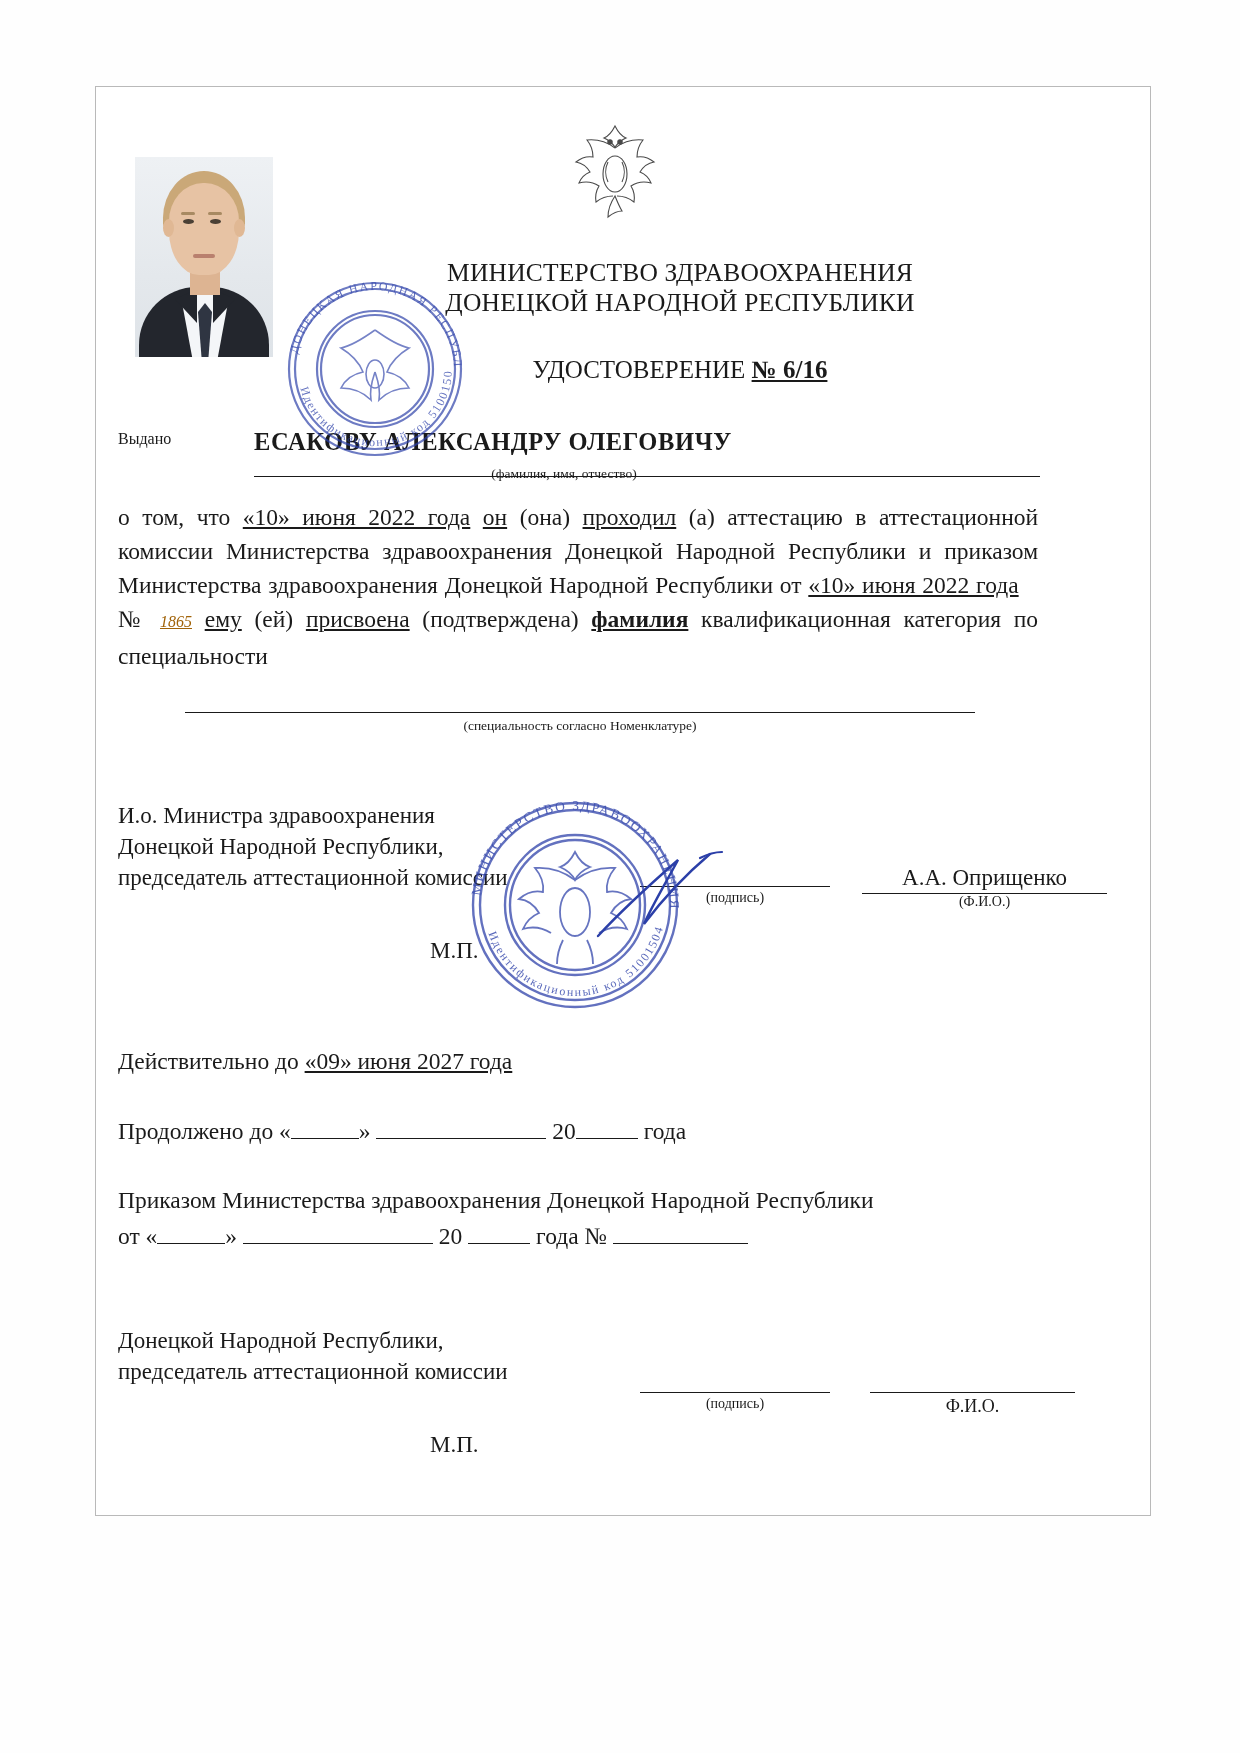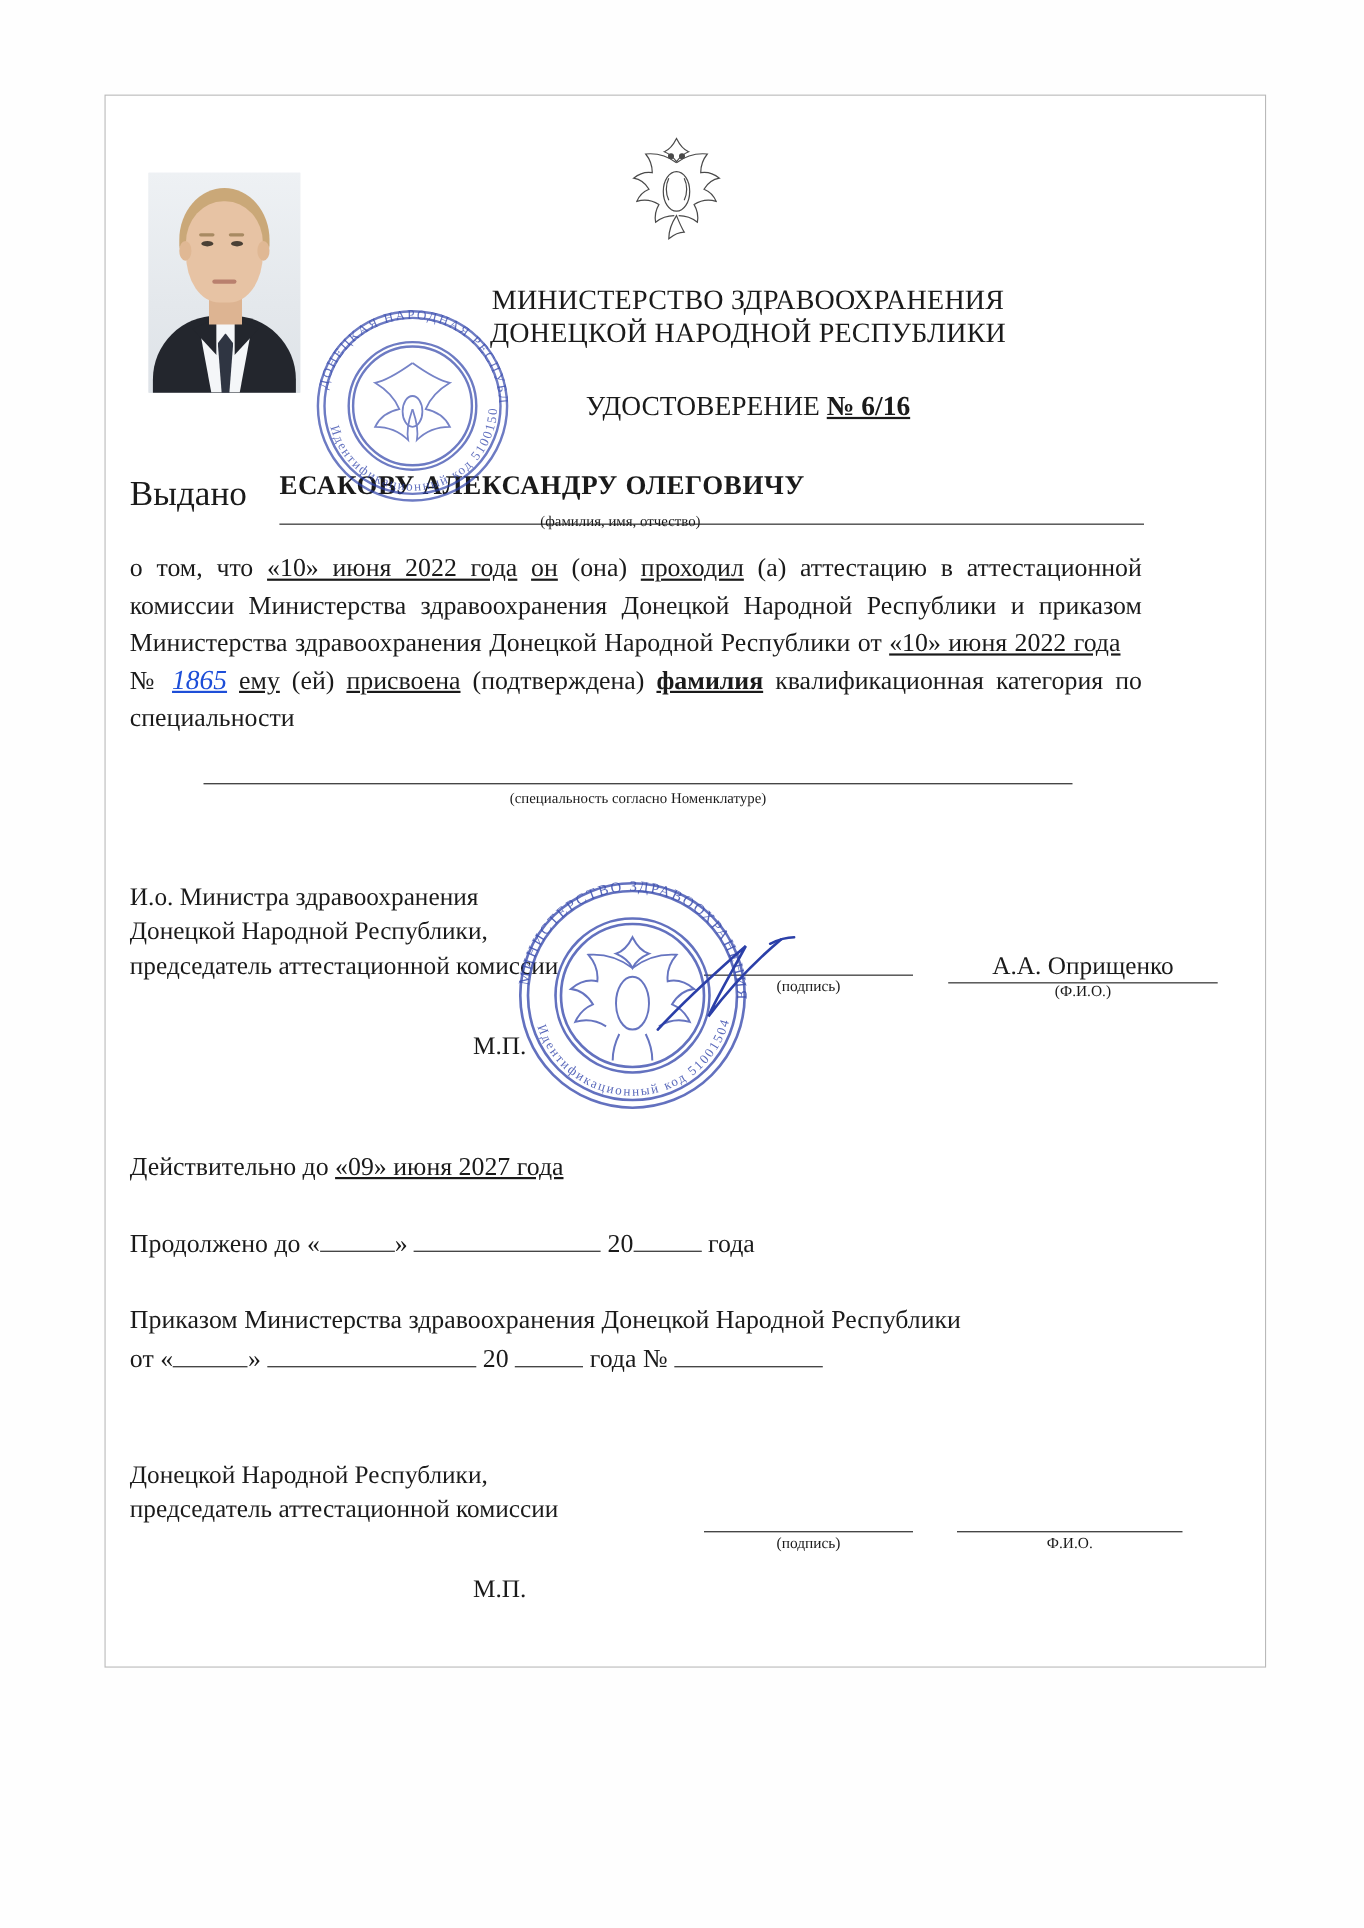--- a/index.html
+++ b/index.html
@@ -167,21 +167,21 @@
   .issued-row {
     position: absolute;
     left: 118px;
     top: 430px;
     width: 920px;
     height: 34px;
   }
   .issued-label {
     position: absolute;
     left: 0; top: 0;
-    font-size: 32px;
+    font-size: 16px;
   }
   .issued-name {
     position: absolute;
     left: 136px; top: -2px;
     width: 786px;
     font-size: 24.5px;
     font-weight: 700;
     letter-spacing: .6px;
     border-bottom: 1.6px solid #1a1a1a;
     padding-bottom: 20px;
@@ -202,23 +202,23 @@
     top: 500px;
     width: 920px;
     font-size: 23.5px;
     line-height: 34px;
     text-align: justify;
   }
   .u { text-decoration: underline; }
   .ub { text-decoration: underline; font-weight: 700; }
   .hand {
     font-family: "Liberation Serif", serif;
-    color: #1d4ed8;
+    color: #a16207;
     font-style: italic;
-    font-size: 25px;
+    font-size: 16px;
   }
 
   .spec-title {
     position: absolute;
     left: 118px;
     top: 676px;
     width: 920px;
     text-align: center;
     font-size: 23.5px;
     font-weight: 700;
@@ -342,21 +342,21 @@
     position: absolute;
     left: 870px; top: 1392px;
     width: 205px;
     border-bottom: 1.4px solid #1a1a1a;
   }
   .sig-cap-3 {
     position: absolute;
     left: 870px; top: 1396px;
     width: 205px;
     text-align: center;
-    font-size: 14px;
+    font-size: 18px;
   }
   .mp-2 {
     position: absolute;
     left: 430px; top: 1432px;
     font-size: 23px;
   }
 
   .blank { display: inline-block; border-bottom: 1.4px solid #1a1a1a; vertical-align: baseline; }
 </style>
 </head>

